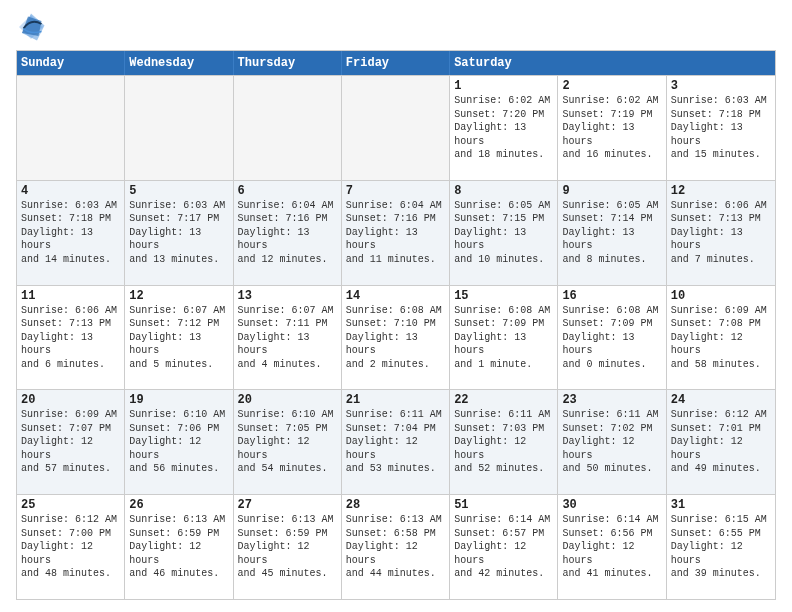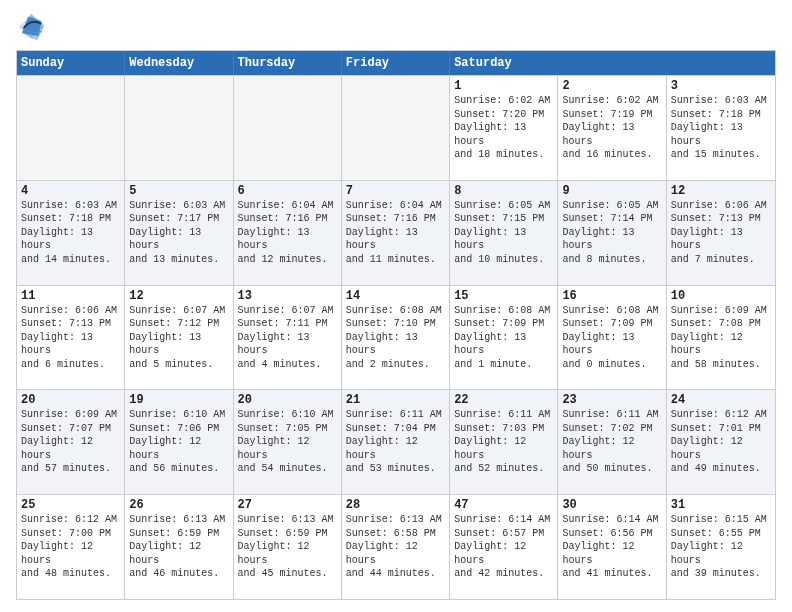--- a/index.html
+++ b/index.html
@@ -355,21 +355,21 @@
 and 45 minutes.</div>
           </div>
           <div class="cal-cell">
             <span class="day-number">28</span>
             <div class="cell-info" style="white-space: pre-line;">Sunrise: 6:13 AM
 Sunset: 6:58 PM
 Daylight: 12 hours
 and 44 minutes.</div>
           </div>
           <div class="cal-cell">
-            <span class="day-number">47</span>
+            <span class="day-number">51</span>
             <div class="cell-info" style="white-space: pre-line;">Sunrise: 6:14 AM
 Sunset: 6:57 PM
 Daylight: 12 hours
 and 42 minutes.</div>
           </div>
           <div class="cal-cell">
             <span class="day-number">30</span>
             <div class="cell-info" style="white-space: pre-line;">Sunrise: 6:14 AM
 Sunset: 6:56 PM
 Daylight: 12 hours

